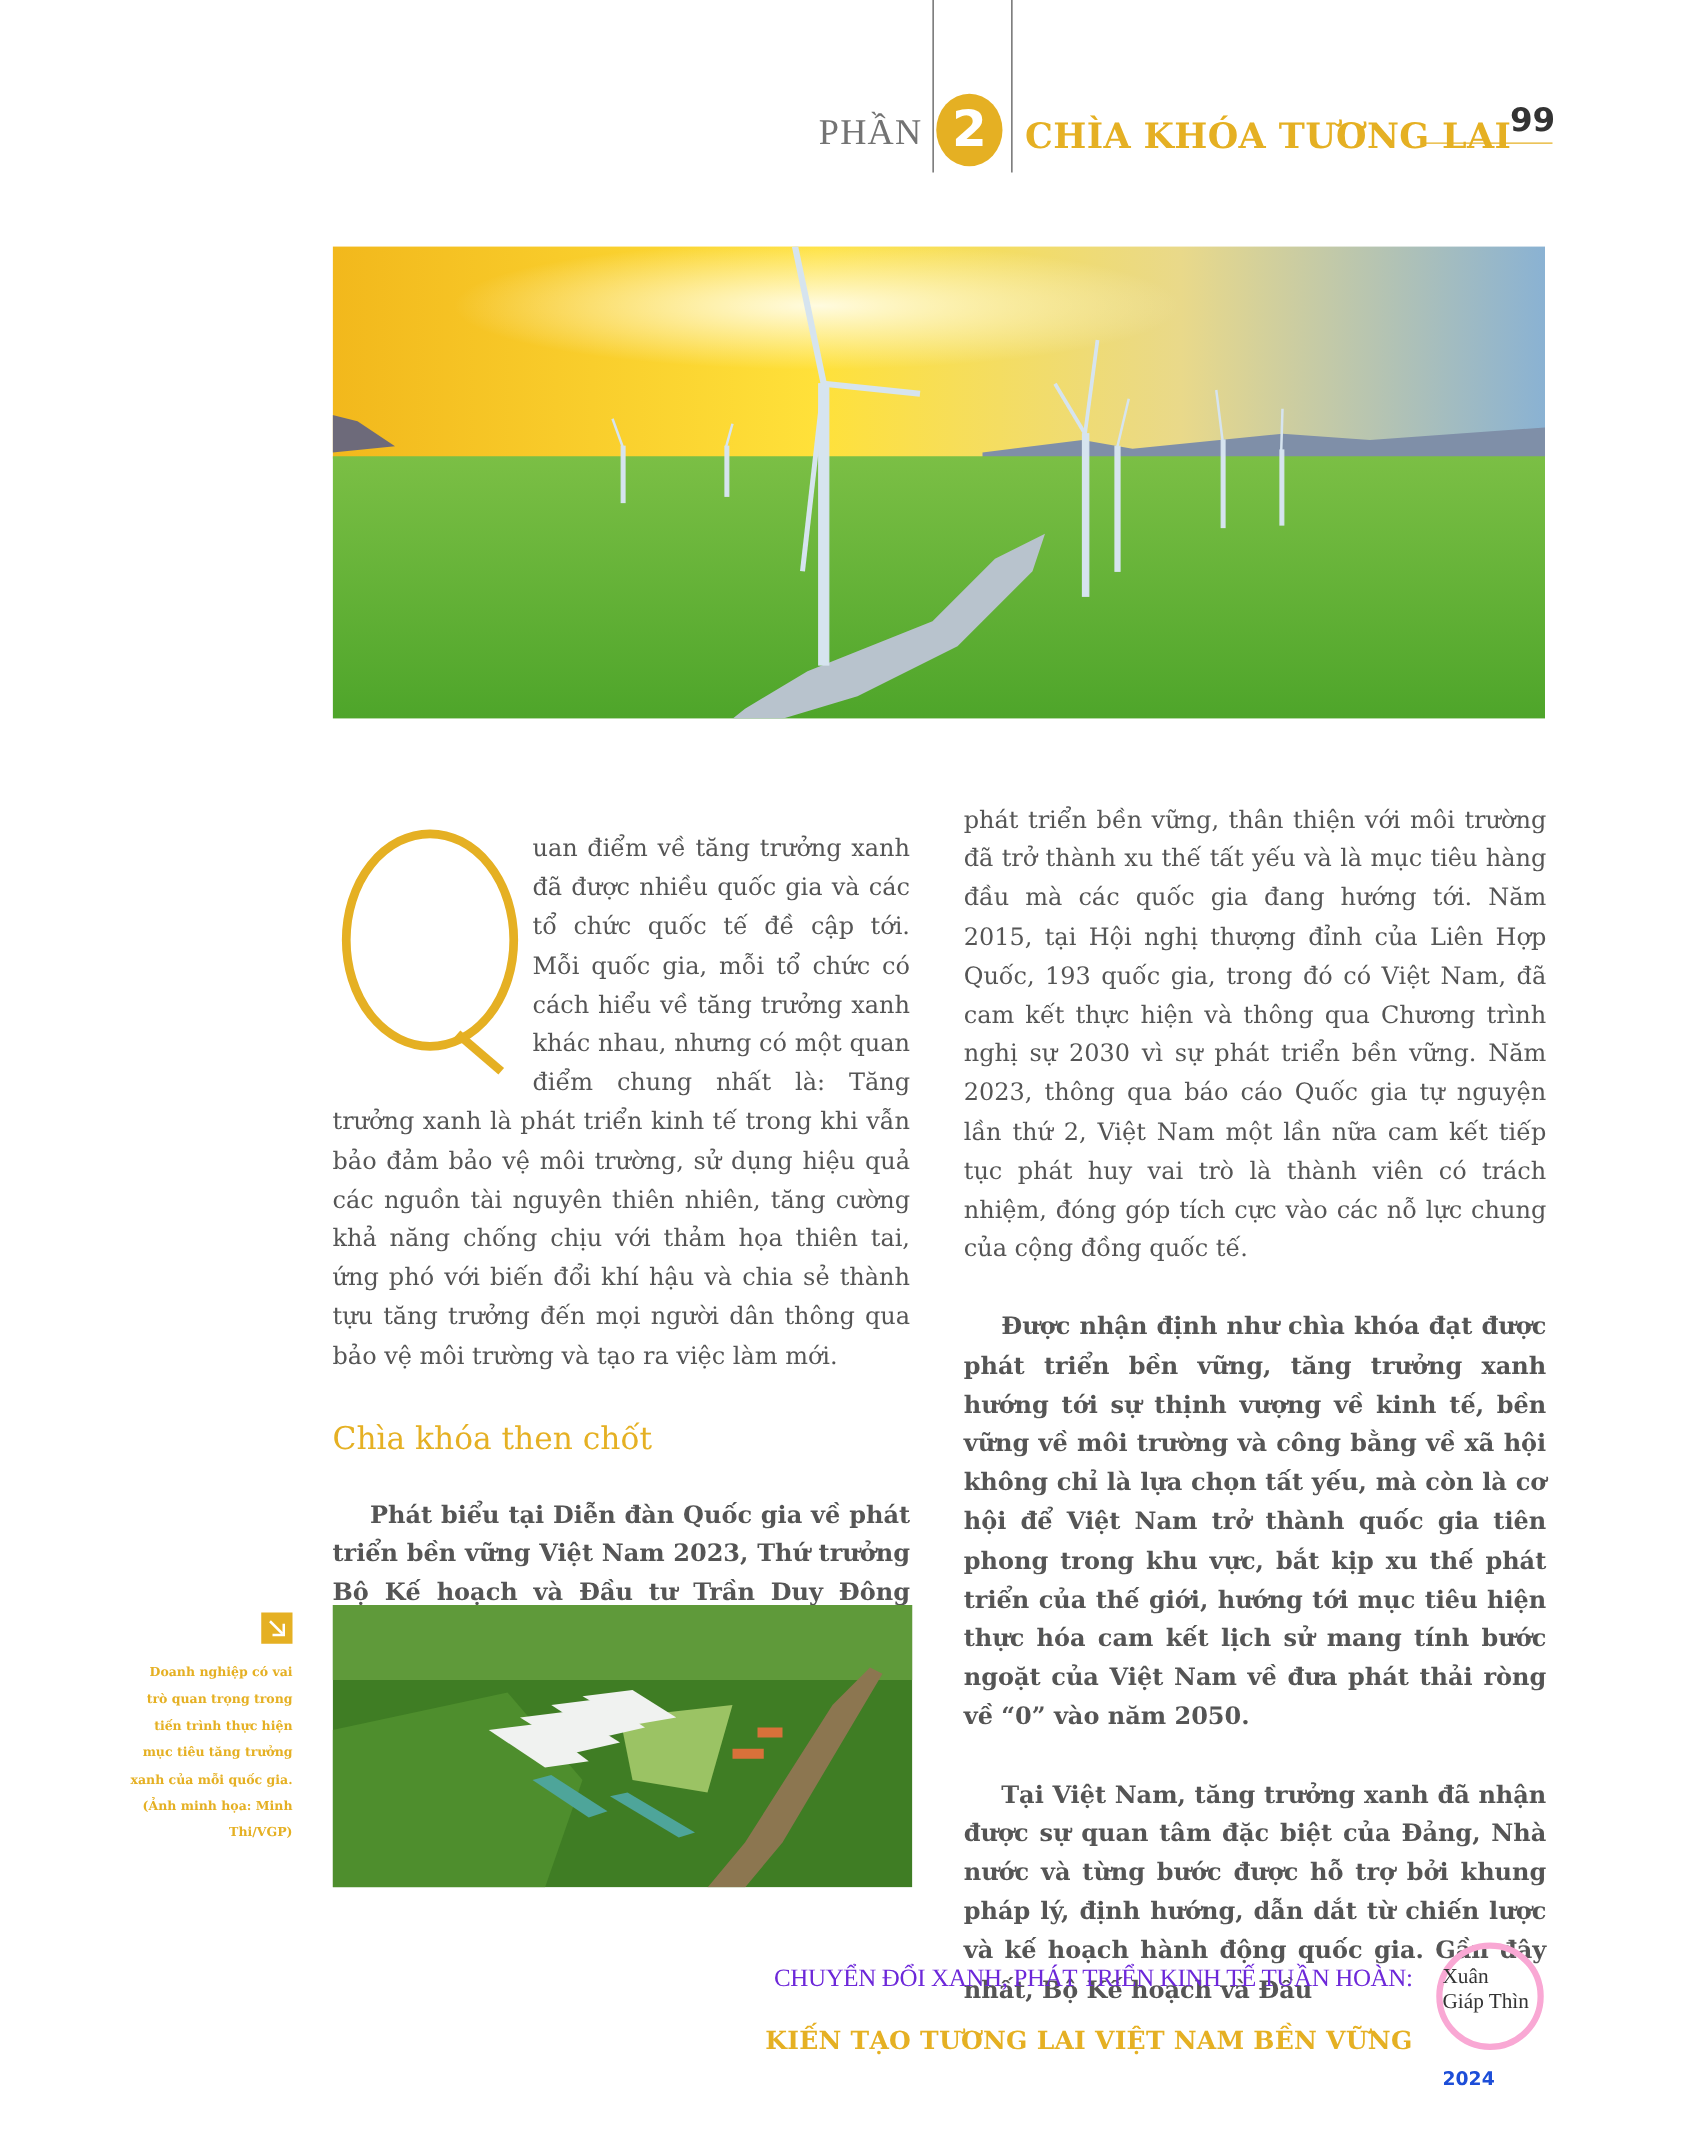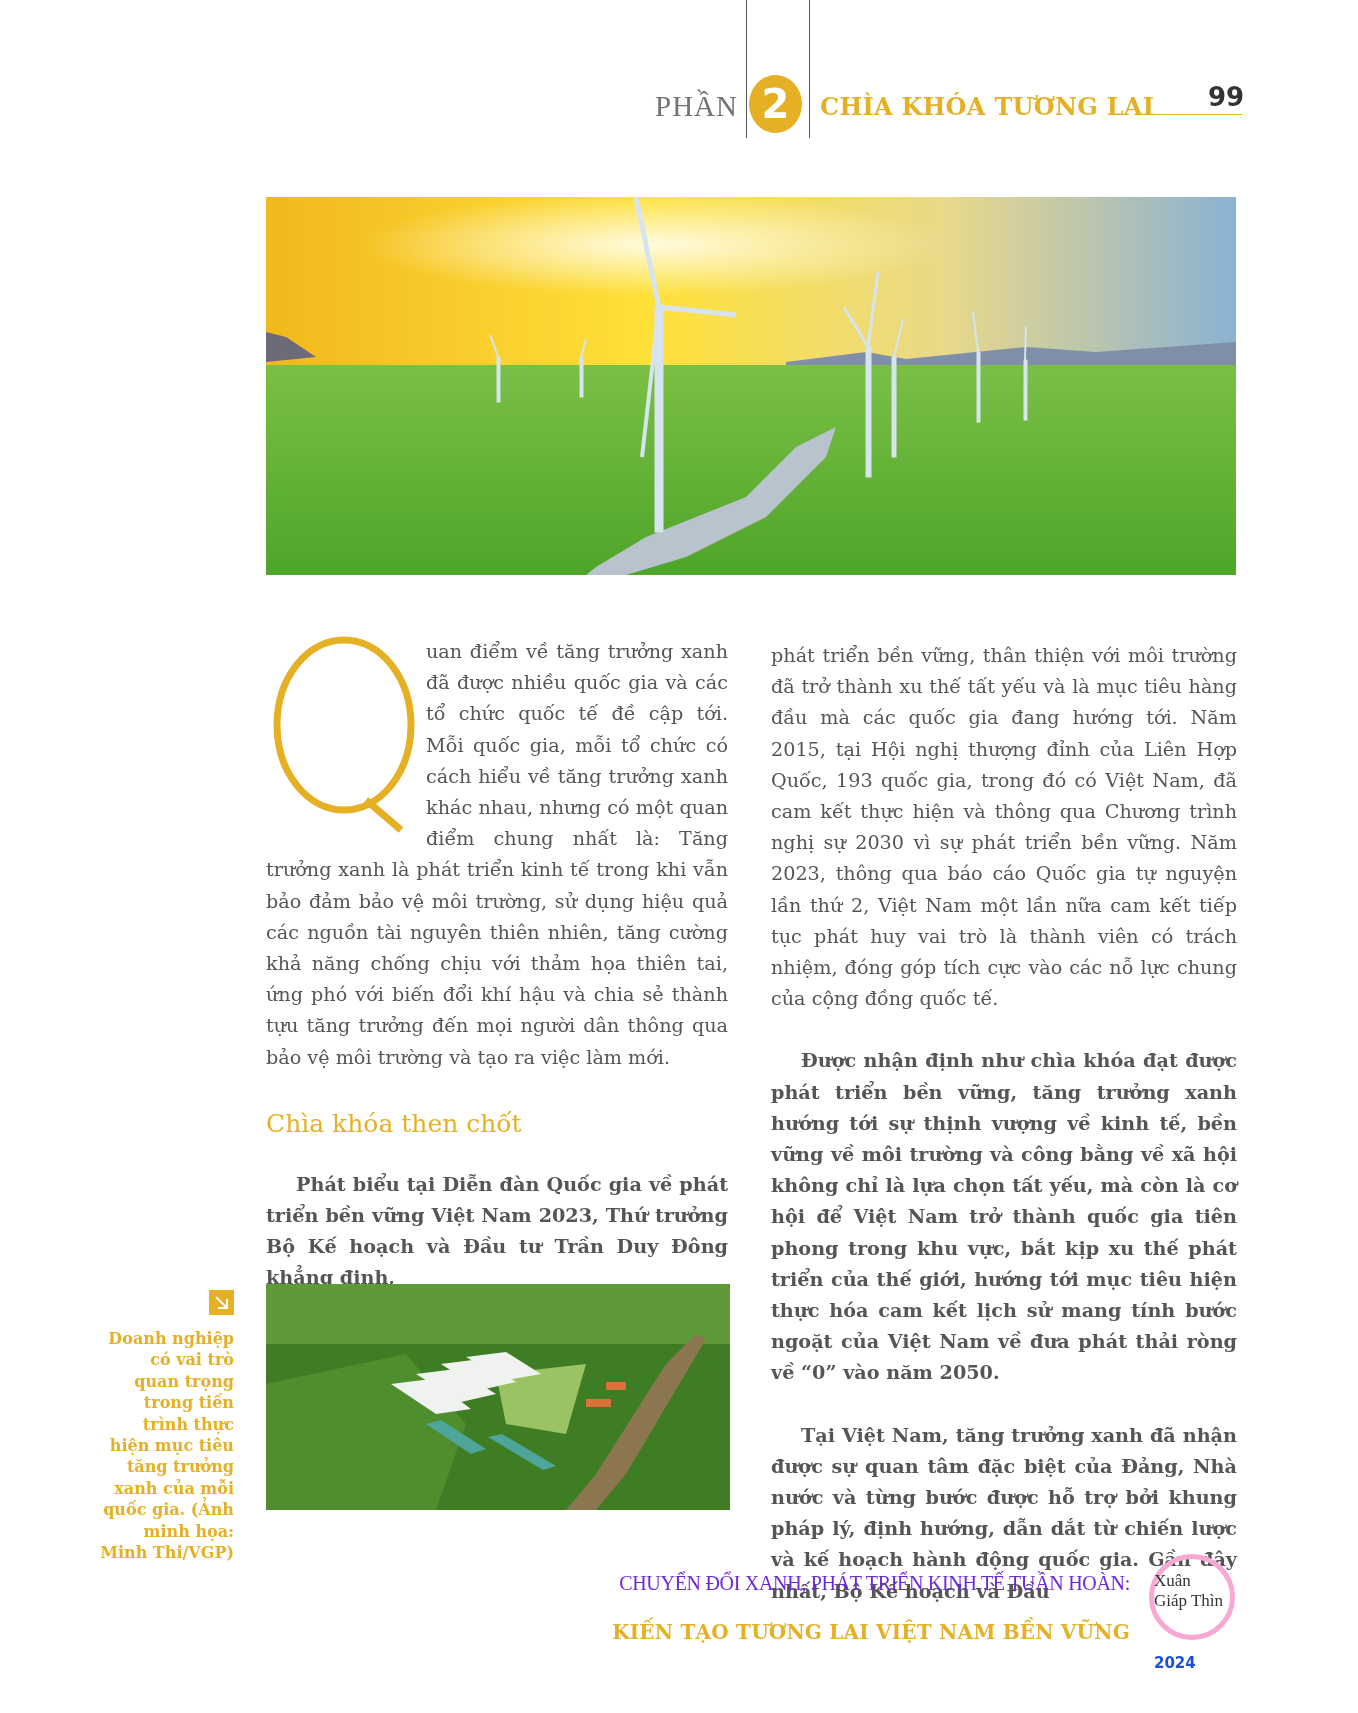--- a/index.html
+++ b/index.html
@@ -9,51 +9,51 @@
     
     .hdr-line { position: absolute; width: 1px; background: #555; top: 0; }
     .hdr-line.l1 { left: 746px; height: 138px; }
     .hdr-line.l2 { left: 809px; height: 138px; }
     .phan { position: absolute; left: 655px; top: 90px; font-family: "Liberation Serif", serif;
             font-size: 29px; color: #737373; letter-spacing: 1px; }
     .num-circle { position: absolute; left: 749px; top: 75px; width: 53px; height: 58px;
                   border-radius: 50%; background: #e5b023; color: #fff; font-family: "DejaVu Sans", sans-serif;
                   font-weight: bold; font-size: 40px; display: flex; align-items: center; justify-content: center; }
     .chapter { position: absolute; left: 820px; top: 92px; font-family: "DejaVu Serif", serif; font-weight: bold;
-               font-size: 24px; color: #e5b023; letter-spacing: 0.3px; }
+               font-size: 28px; color: #e5b023; letter-spacing: 0.3px; }
     .hdr-rule { position: absolute; left: 1140px; top: 114px; width: 102px; height: 1px; background: #e5b023; }
     .page-num { position: absolute; left: 1208px; top: 82px; font-family: "DejaVu Sans", sans-serif;
                 font-weight: bold; font-size: 26px; color: #333; }
 
     
     .hero { position: absolute; left: 266px; top: 197px; width: 970px; height: 378px; overflow: hidden; }
     .hero svg { width: 100%; height: 100%; display: block; }
 
     
     .col { position: absolute; font-size: 19.2px; line-height: 31.2px; text-align: justify; color: #555; }
     .col p { margin: 0; }
-    .col-left { left: 266px; top: 636px; width: 462px; }
+    .col-left { left: 266px; top: 663px; width: 462px; }
     .col-right { left: 771px; top: 640px; width: 466px; }
     .indent { text-indent: 30px; font-weight: bold; }
     .gap { height: 31px; }
 
     .dropcap { float: left; width: 160px; height: 205px; margin-right: 0; margin-top: -6px; position: relative; }
     .dropcap svg { width: 160px; height: 210px; }
     .heading { font-family: "DejaVu Serif", serif; font-weight: normal; color: #e5b023;
                font-size: 25px; line-height: 34px; margin: 34px 0 28px 0 !important; }
 
     
     .farm { position: absolute; left: 266px; top: 1284px; width: 464px; height: 226px; overflow: hidden; }
     .farm svg { width: 100%; height: 100%; display: block; }
 
     
     .cap-icon { position: absolute; left: 209px; top: 1290px; width: 25px; height: 25px; background: #e5b023;
                 display: flex; align-items: center; justify-content: center; }
     .caption { position: absolute; left: 100px; top: 1328px; width: 134px; text-align: right;
-               font-family: "DejaVu Serif", serif; font-weight: bold; color: #e5b023; font-size: 16px; line-height: 21.4px; }
+               font-family: "DejaVu Serif", serif; font-weight: bold; color: #e5b023; font-size: 10px; line-height: 21.4px; }
 
     
     .foot1 { position: absolute; right: 228px; top: 1572px; font-family: "Liberation Serif", serif;
              font-size: 20px; color: #6d28d9; letter-spacing: -0.3px; }
     .foot2 { position: absolute; right: 228px; top: 1597px; font-family: "DejaVu Serif", serif; font-weight: bold;
              font-size: 20px; color: #e5b023; letter-spacing: 0.2px; margin-top: 23px; }
     .badge { position: absolute; left: 1149px; top: 1554px; width: 86px; height: 86px; border-radius: 50%;
              border: 5px solid #f9a8d4; font-family: "Liberation Serif", serif; font-size: 17px;
              color: #333; line-height: 20px; box-sizing: border-box; padding-top: 12px; }
     .badge .yr { color: #1d4ed8; font-weight: bold; font-family: "DejaVu Sans", sans-serif; font-size: 15px; margin-top: 42px; }

